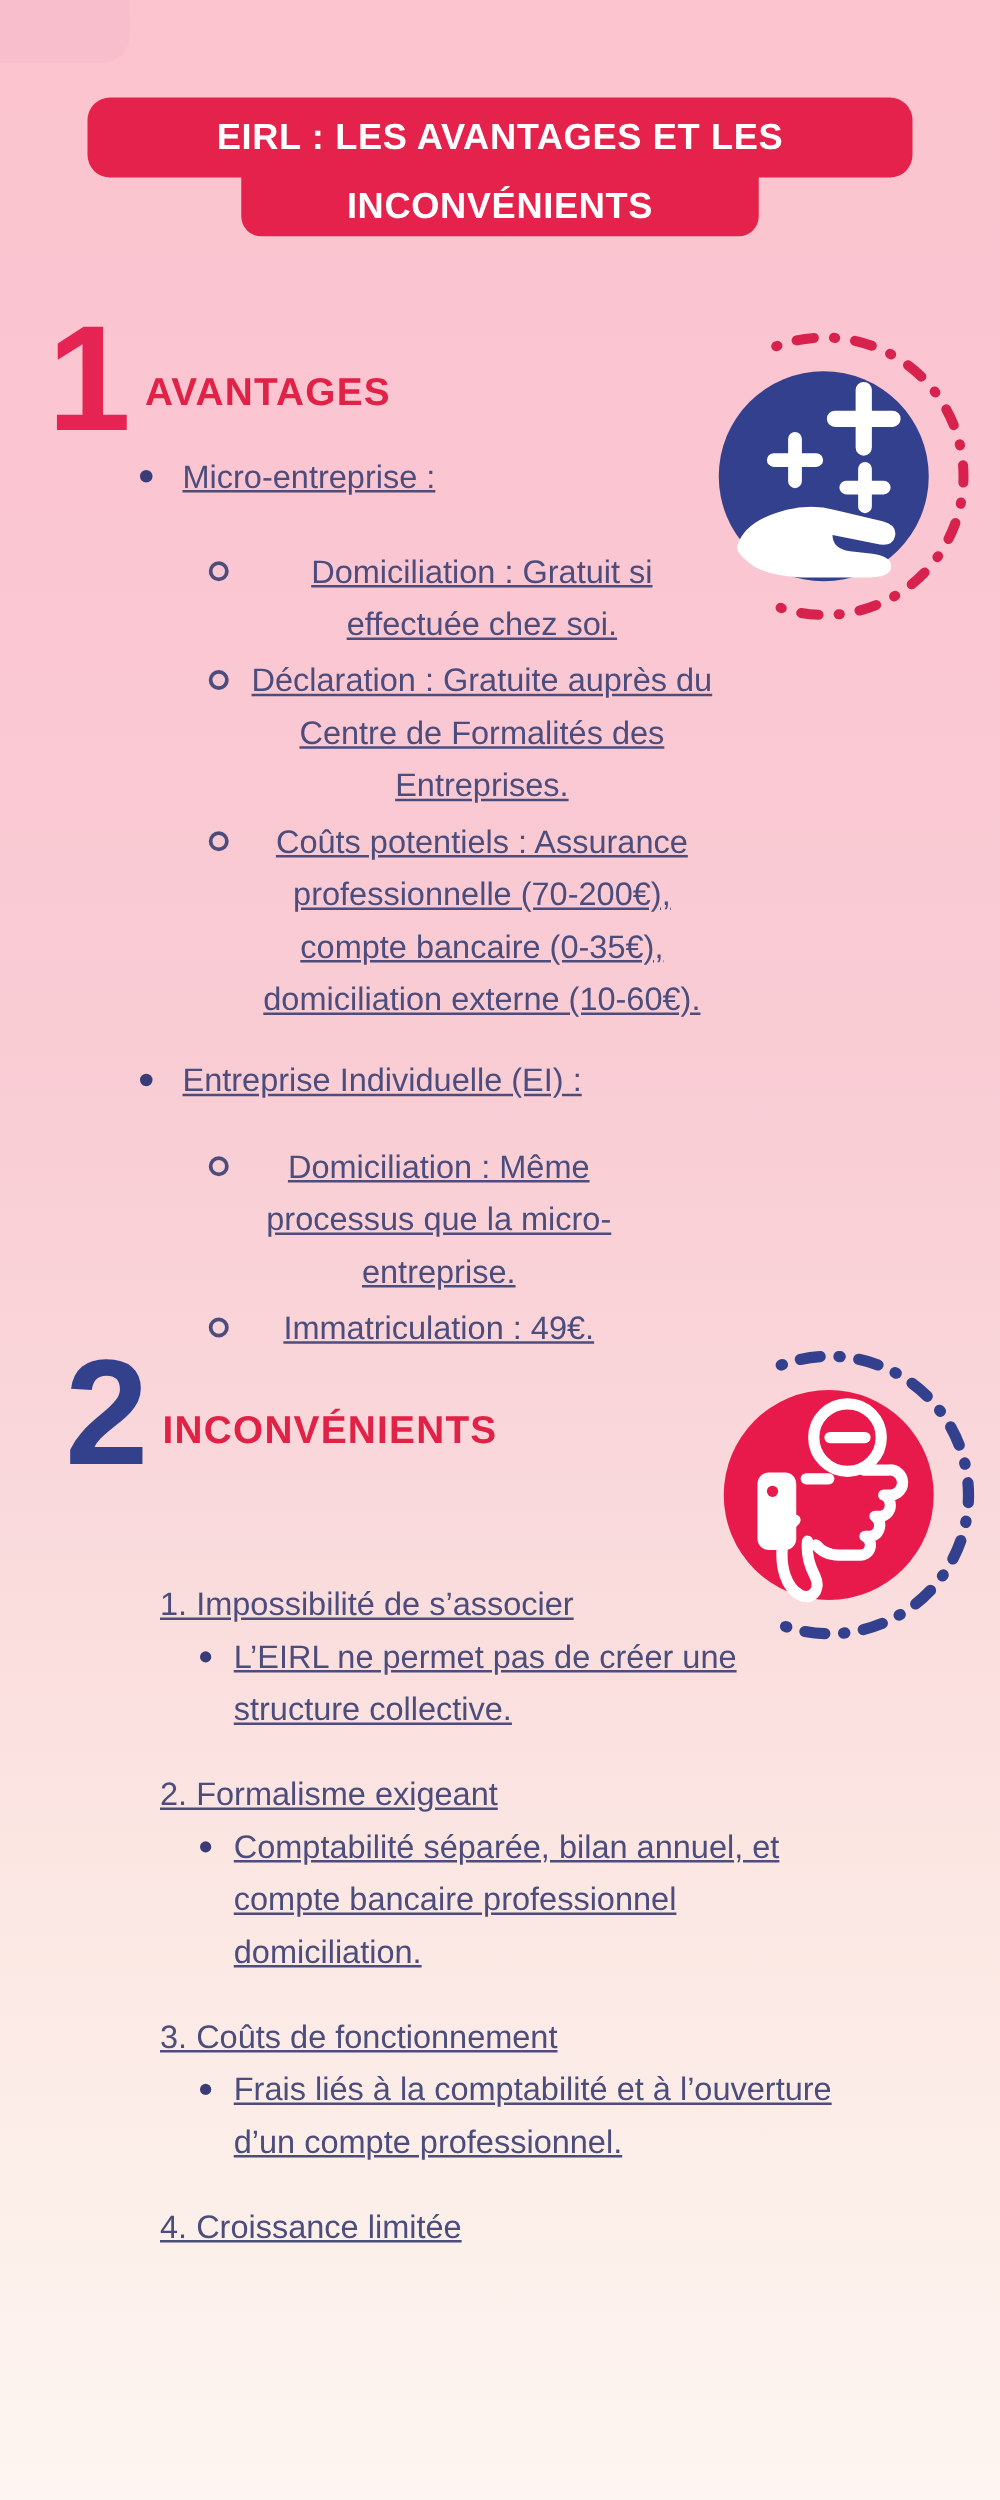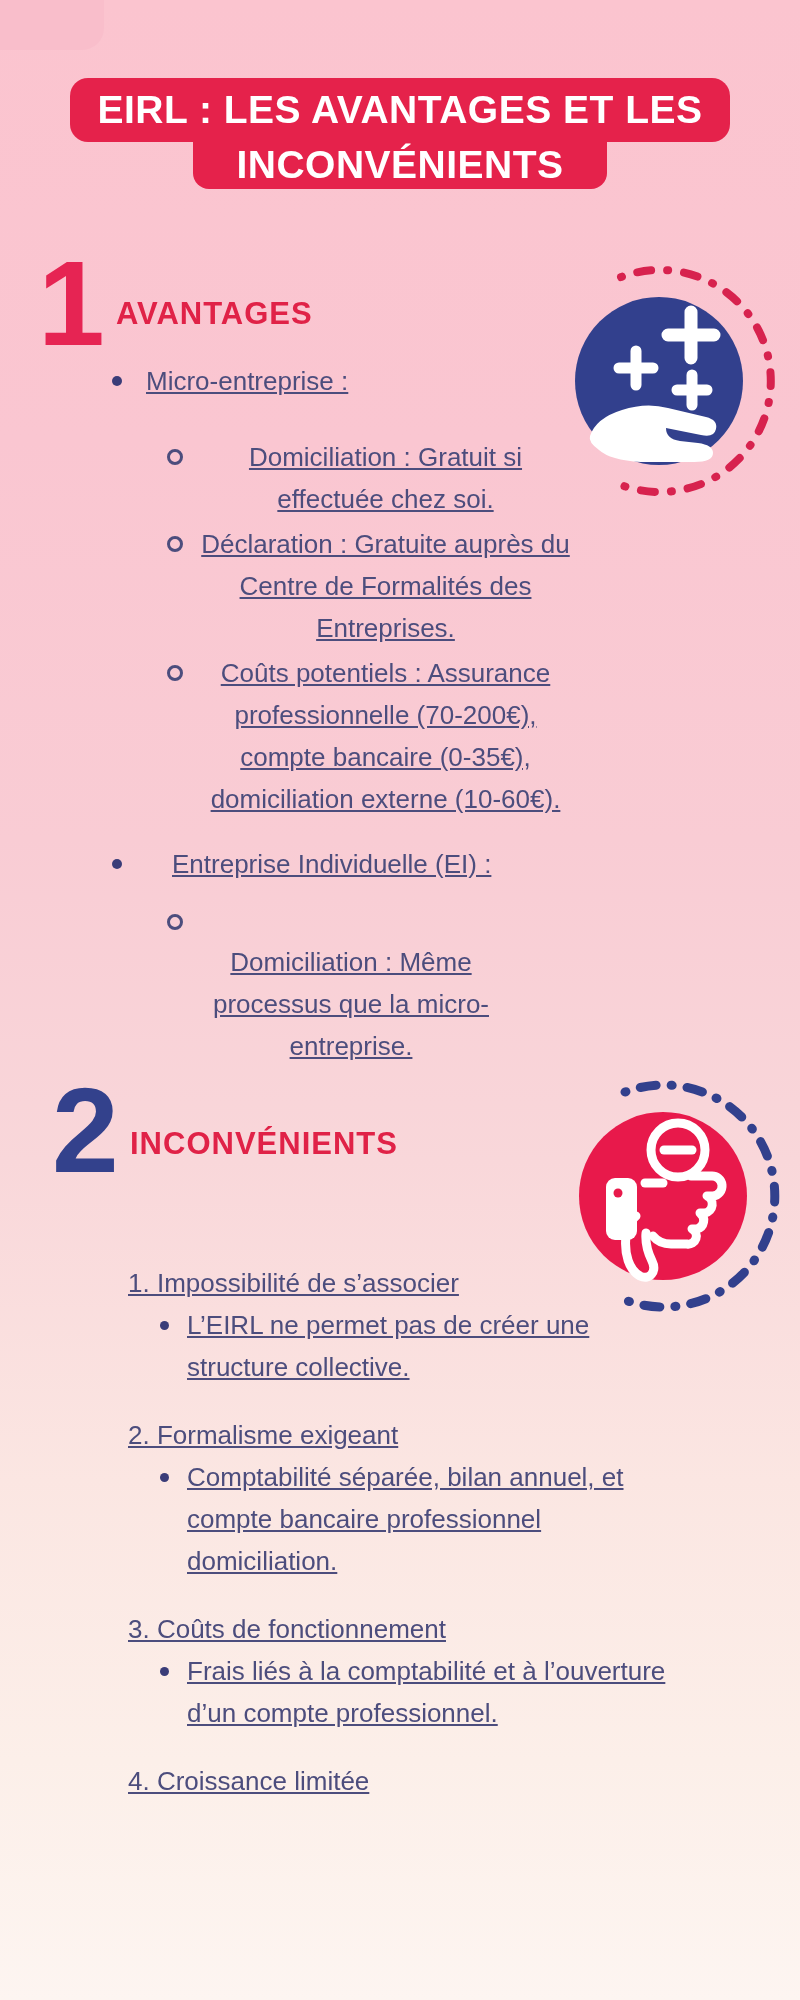--- a/index.html
+++ b/index.html
@@ -8,46 +8,46 @@
     background:linear-gradient(180deg,#fbc4cf 0%,#fac6d1 22%,#f9ccd4 42%,#f9d7da 58%,#fbe6e2 74%,#fcefe9 88%,#fdf5f1 100%);
     font-family:"Liberation Sans","DejaVu Sans",sans-serif;
     color:#4c4d7d;
   }
   .corner-patch{position:absolute;left:0;top:0;width:104px;height:50px;background:#f9becb;border-radius:0 0 22px 0;}
   
   .banner-row1{position:absolute;left:70px;top:78px;width:660px;height:64px;background:#e5224b;border-radius:18px;
     display:flex;align-items:center;justify-content:center;}
   .banner-row2{position:absolute;left:193px;top:141px;width:414px;height:48px;background:#e5224b;border-radius:0 0 16px 16px;
     display:flex;align-items:center;justify-content:center;}
-  .banner-txt{color:#ffffff;font-weight:bold;font-size:39px;letter-spacing:.5px;white-space:nowrap;}
+  .banner-txt{color:#ffffff;font-weight:bold;font-size:29px;letter-spacing:.5px;white-space:nowrap;}
   
   .big-num{position:absolute;font-weight:bold;font-size:120px;line-height:1;}
   .num1{left:38px;top:243px;color:#e62453;}
   .num2{left:52px;top:1070px;color:#33418c;}
   .sec-title{position:absolute;font-weight:bold;font-size:31px;letter-spacing:1px;color:#e02247;white-space:nowrap;}
   .title1{left:116px;top:296px;}
   .title2{left:130px;top:1126px;}
   
   .icon-wrap{position:absolute;}
   .icon1{left:544px;top:250px;}
   .icon2{left:548px;top:1066px;}
   
   .txt{font-size:26px;line-height:42px;text-decoration:underline;}
   .s1-block{position:absolute;left:110px;width:460px;}
   .blockA{top:360px;}
   .blockB{top:843px;}
   .li-l1{display:flex;align-items:flex-start;}
   .li-l1 .dot{flex:0 0 auto;width:10px;height:10px;border-radius:50%;background:#3a3c78;margin:16px 24px 0 2px;}
   .blockA .li-l1{margin-bottom:34px;}
-  .blockB .li-l1{margin-bottom:16px;gap:26px;}
+  .blockB .li-l1{margin-bottom:27px;}
   .subl{margin-left:57px;text-align:center;}
   .li-l2{display:flex;align-items:flex-start;margin-bottom:3px;}
   .li-l2 .ring{flex:0 0 auto;width:10px;height:10px;border:3px solid #4c4d7d;border-radius:50%;margin:13px 18px 0 0;}
   .li-l2 .t{width:370px;}
-  .li-l2 .t.narrow{width:300px;margin-top:40px;}
+  .li-l2 .t.narrow{width:300px;}
   
   .s2-list{position:absolute;left:128px;top:1262px;width:600px;}
   .s2-group{margin-bottom:26px;}
   .s2-head{white-space:nowrap;}
   .s2-bullet{display:flex;align-items:flex-start;margin-left:32px;}
   .s2-bullet .dot{flex:0 0 auto;width:9px;height:9px;border-radius:50%;background:#3a3c78;margin:17px 18px 0 0;}
   .w1{width:440px;} .w2{width:480px;} .w3{width:520px;} .w4{width:470px;}
 </style>
 </head>
 <body>
@@ -103,20 +103,24 @@
   <div class="s1-block blockB txt">
     <div class="li-l1">
       <span class="dot"></span>
       <span>Entreprise Individuelle (EI) :</span>
     </div>
     <div class="subl">
       <div class="li-l2">
         <span class="ring"></span>
         <span class="t narrow">Domiciliation : Même processus que la micro-entreprise.</span>
       </div>
+      <div class="li-l2">
+        <span class="ring"></span>
+        <span class="t narrow">Immatriculation : 49€.</span>
+      </div>
     </div>
   </div>
 
   <div class="big-num num2">2</div>
   <div class="sec-title title2">INCONVÉNIENTS</div>
 
   <div class="icon-wrap icon2">
     <svg width="235" height="266" viewBox="0 0 235 266">
       <path d="M77,26 A111,111 0 1 1 77,234" fill="none" stroke="#32408d" stroke-width="9" stroke-linecap="round" stroke-dasharray="1 15 16 15"></path>
       <circle cx="115" cy="130" r="84" fill="#e8194b"></circle>

